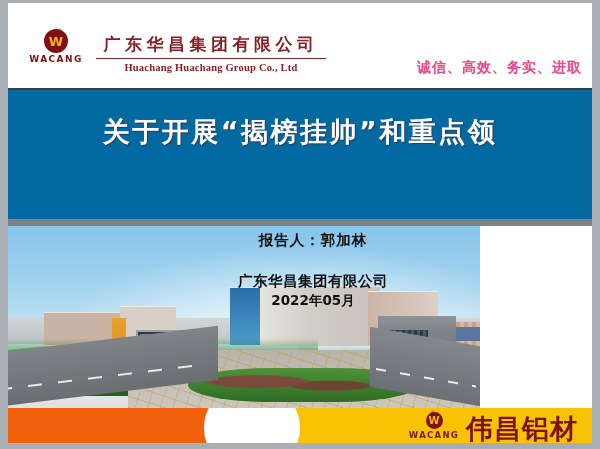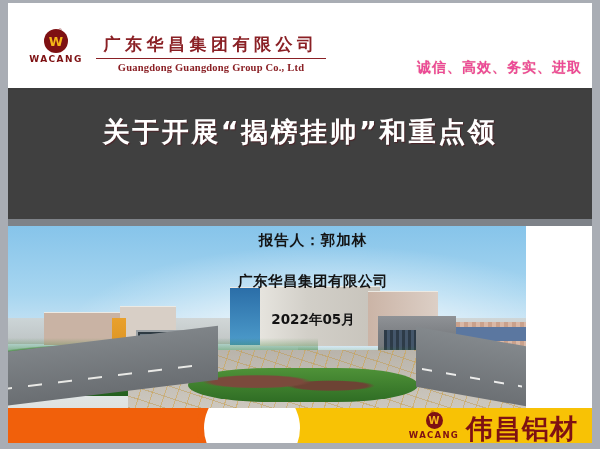--- a/index.html
+++ b/index.html
@@ -100,21 +100,21 @@
     letter-spacing: 1px;
     font-family: "DejaVu Sans", sans-serif;
     text-shadow: 0 0 1px rgba(180,120,10,.35);
   }
 
   
   .title-band {
     position: absolute;
     left: 0; top: 85px;
     width: 584px; height: 131px;
-    background: #404040;
+    background: #0369a1;
     border-top: 2px solid #3c3c3c;
   }
   .title-line {
     color: #ffffff;
     text-align: center;
     font-size: 27px;
     font-weight: bold;
     letter-spacing: 2.5px;
     font-family: "DejaVu Sans", sans-serif;
     text-shadow: 1px 1px 1px rgba(90,0,10,.45);
@@ -126,21 +126,21 @@
     position: absolute;
     left: 0; top: 216px;
     width: 584px; height: 7px;
     background: #7e8288;
   }
 
   
   .photo {
     position: absolute;
     left: 0; top: 223px;
-    width: 518px; height: 182px;
+    width: 472px; height: 182px;
     overflow: hidden;
     background: linear-gradient(to bottom, #86c4ea 0%, #a8d6f0 38%, #cfe6f5 62%, #e4eef4 75%, #dfe2e0 100%);
   }
   
   .sky-haze {
     position: absolute; left:0; top:0; width:100%; height:62%;
     background: radial-gradient(ellipse at 62% 95%, rgba(255,255,255,.85) 0%, rgba(255,255,255,0) 58%);
   }
   
   .far-band {
@@ -344,21 +344,21 @@
   .presenter .p1 {
     font-size: 14.5px; font-weight: bold; color: #131313;
     letter-spacing: 1px; font-family: "DejaVu Sans", sans-serif;
   }
   .presenter .p2 {
     margin-top: 22px;
     font-size: 14.5px; font-weight: bold; color: #131313;
     letter-spacing: 0.5px; font-family: "DejaVu Sans", sans-serif;
   }
   .presenter .p3 {
-    margin-top: 20px;
+    margin-top: 1px;
     font-size: 13.5px; font-weight: bold; color: #131313;
     font-family: "DejaVu Sans", sans-serif;
   }
 </style>
 </head>
 <body>
 
 <div id="slide-frame">
   <div id="slide">
 
@@ -367,21 +367,21 @@
       <div class="logo-block">
         <div class="logo-badge">
           <span class="w">W</span>
           <span class="logo-reg">®</span>
         </div>
         <div class="logo-word">WACANG</div>
       </div>
 
       <div class="company-block">
         <div class="company-cn">广东华昌集团有限公司</div>
-        <div class="company-en">Guangdong Guangdong Group Co., Ltd</div>
+        <div class="company-en">Huachang Huachang Group Co., Ltd</div>
       </div>
 
       <div class="tagline">诚信、高效、务实、进取</div>
     </div>
 
     <div class="title-band">
       <div class="title-line one">关于开展“揭榜挂帅”和重点领</div>
     </div>
     <div class="band-gap"></div>
 

